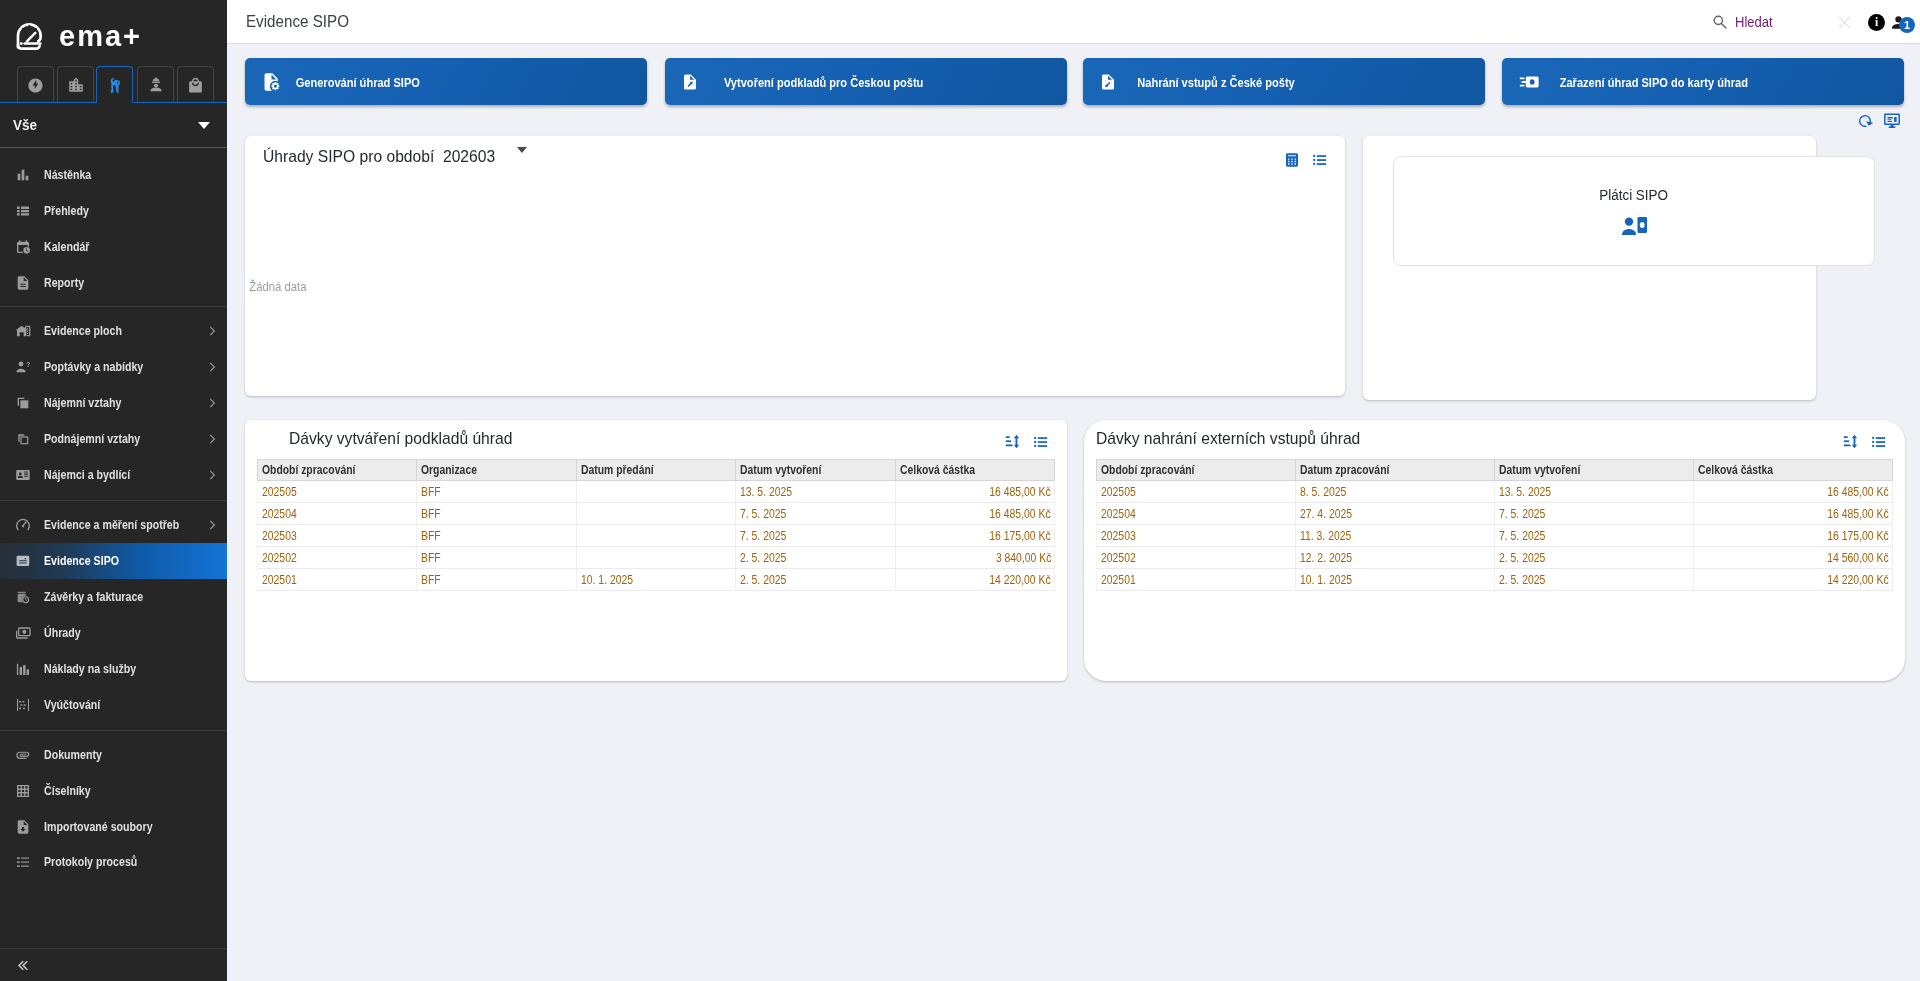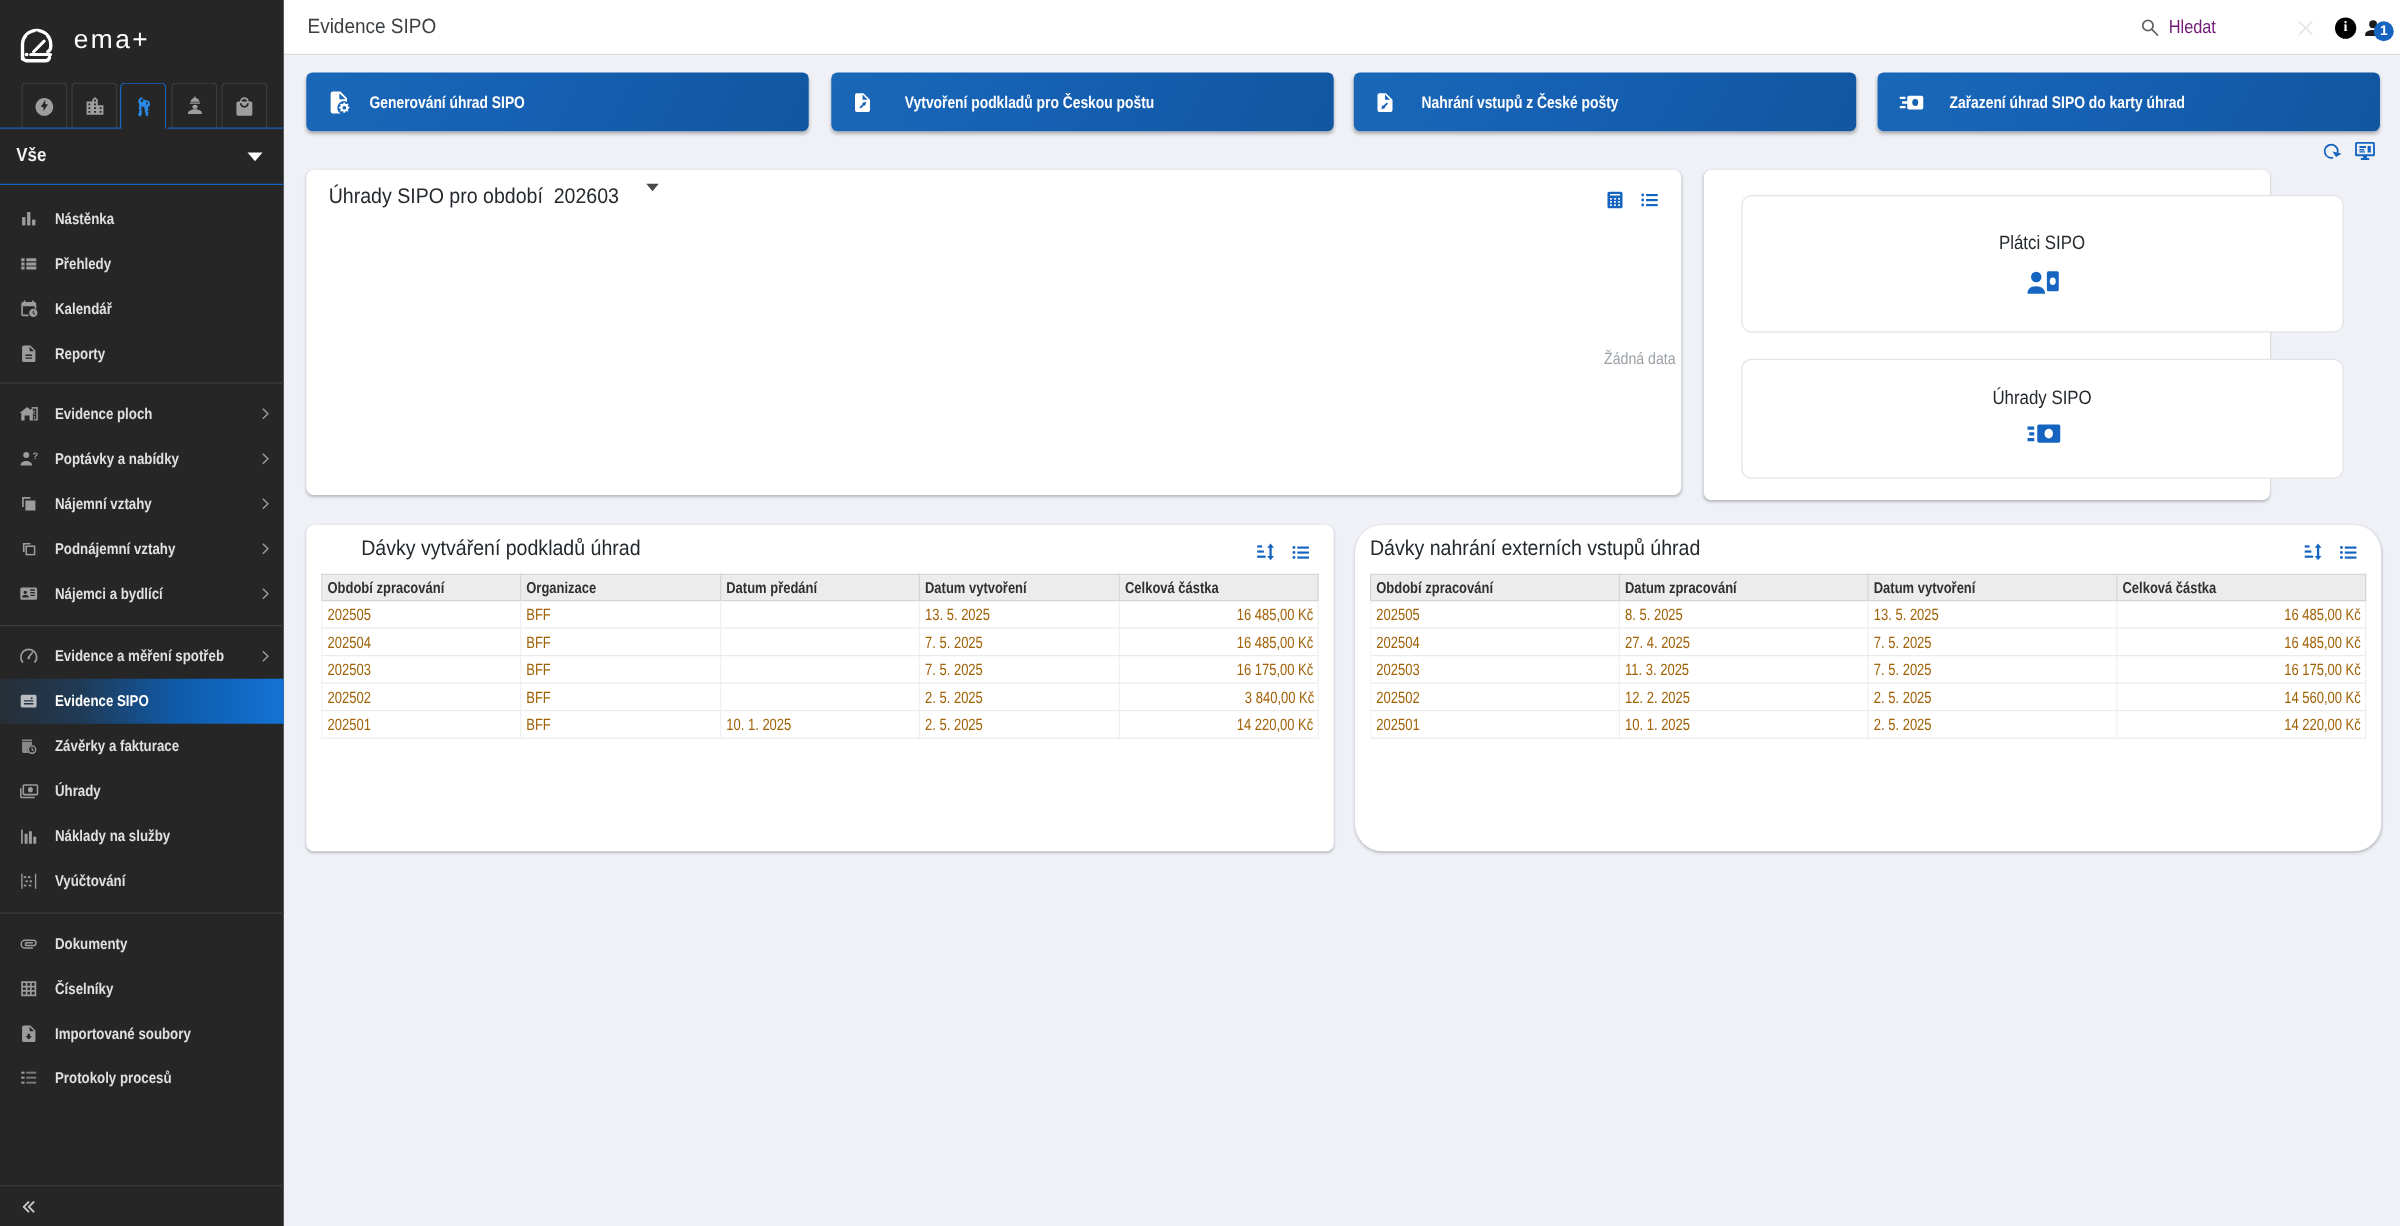--- a/index.html
+++ b/index.html
@@ -30,21 +30,21 @@
   
   .bigbtn { position:absolute; top:58px; width:402px; height:47px; border-radius:5px; background:linear-gradient(118deg,#1a67b8 0%, #1560b2 45%, #11569f 100%); box-shadow:0 2px 3px rgba(0,0,0,.28); color:#fff; }
   .bigbtn .txt { position:absolute; left:37px; right:0; top:50%; transform:translateY(-50%); font-size:13.5px; font-weight:700; letter-spacing:0; }
   .bigbtn .bic { position:absolute; left:16px; top:50%; transform:translateY(-50%); width:21px; height:21px; }
 
   
   .card { position:absolute; background:#fff; border-radius:6px; box-shadow:0 1px 2px rgba(60,64,67,.22), 0 1px 3px rgba(60,64,67,.1); }
   .ctitle { position:absolute; font-size:17px; font-weight:500; color:#24292e; letter-spacing:0; }
   .innercard { position:absolute; background:#fff; border:1px solid #e1e3e6; border-radius:8px; }
   .innercard .t { position:absolute; left:0; right:0; text-align:center; font-size:15.5px; font-weight:500; color:#24292e; letter-spacing:0; }
-  .nodata { position:absolute; left:0; right:0; text-align:right; font-size:13px; color:#9aa0a6; }
+  .nodata { position:absolute; left:0; right:12px; text-align:left; font-size:13px; color:#9aa0a6; }
 
   
   table.grid { border-collapse:collapse; table-layout:fixed; width:100%; }
   table.grid th { background:#ececec; border:1px solid #d6d6d6; font-size:12.5px; font-weight:700; color:#303030; text-align:left; padding:2px 3px 3px 4px; height:21px; letter-spacing:0; }
   table.grid td { font-size:13px; color:#a16207; padding:2px 3px 2px 4px; height:22px; border-bottom:1px solid #ebebeb; border-right:1px solid #f0f0f0; letter-spacing:0; }
   table.grid td:first-child { border-left:1px solid #f6f6f6; }
   td.num { text-align:right; }
 
   .sx { display:inline-block; transform:scaleX(0.92); transform-origin:left center; white-space:nowrap; }
   .hx { display:inline-block; transform:scaleX(0.83); transform-origin:left center; white-space:nowrap; }
@@ -66,21 +66,21 @@
       <path d="M11.6 22.6 H 27.4" stroke-width="2.5"></path>
       <path d="M8.1 22.6 h 0.3" stroke-width="2.8"></path>
       <path d="M13.9 20.4 L 22.3 11.9" stroke-width="2.5"></path>
     </g>
     <g stroke="#262626" stroke-width="1.7">
       <path d="M9.3 7.1 L 11.5 9.9"></path>
       <path d="M16.3 3.9 L 16.3 7.4"></path>
       <path d="M23.4 7.2 L 21.2 9.9"></path>
     </g>
   </svg>
-  <div class="abs" style="left:59px; top:20px; font-size:21px; font-weight:400; color:#fff; letter-spacing:2px;">ema+</div>
+  <div class="abs" style="left:59px; top:20px; font-size:29px; font-weight:700; color:#fff; letter-spacing:2px;">ema+</div>
 
   <div class="tab" style="left:17px;">
     <svg width="17" height="17" viewBox="0 0 24 24" fill="#9e9e9e">
         <path d="M12 2C6.5 2 2 6.5 2 12s4.5 10 10 10 10-4.5 10-10S17.5 2 12 2zm-1 15v-5H8l5-8v5h3l-5 8z"></path>
       </svg>
   </div>
   <div class="tab" style="left:57px;">
     <svg width="18" height="18" viewBox="0 0 24 24" fill="#9e9e9e">
         <path d="M15 11V5l-3-3-3 3v2H3v14h18V11h-6zm-8 8H5v-2h2v2zm0-4H5v-2h2v2zm0-4H5V9h2v2zm6 8h-2v-2h2v2zm0-4h-2v-2h2v2zm0-4h-2V9h2v2zm0-4h-2V5h2v2zm6 12h-2v-2h2v2zm0-4h-2v-2h2v2z"></path>
       </svg>
@@ -369,30 +369,20 @@
 </div>
 
 <div class="card" style="left:1363px; top:136px; width:453px; height:264px;">
   <div class="innercard" style="left:30px; top:20px; width:482px; height:110px;">
     <div class="t" style="top:29px;"><span class="cx">Plátci SIPO</span></div>
     <svg class="abs" style="left:226px; top:56px;" width="30" height="26" viewBox="0 0 30 26" fill="#1565c0">
       <circle cx="9" cy="8.6" r="4.2"></circle>
         <path d="M2 21.5c0-3.4 3.2-5.6 7-5.6s7 2.2 7 5.6V22H2z"></path>
       <rect x="17.5" y="4" width="9.5" height="16" rx="1.2"></rect>
         <ellipse cx="22.2" cy="12" rx="2.4" ry="3" fill="#fff"></ellipse>
-    </svg>
-  </div>
-  <div class="innercard" style="left:30px; top:151px; width:482px; height:96px;">
-    <div class="t" style="top:22px;"><span class="cx">Úhrady SIPO</span></div>
-    <svg class="abs" style="left:227px; top:50px;" width="28" height="22" viewBox="0 0 28 22" fill="#1565c0">
-      <rect x="1" y="3.2" width="5.4" height="2.6"></rect>
-        <rect x="2.4" y="7.8" width="4" height="2.6"></rect>
-        <rect x="1" y="12.4" width="5.4" height="2.6"></rect>
-      <rect x="8.8" y="1.6" width="18.4" height="14.6" rx="1.4"></rect>
-        <ellipse cx="18" cy="8.9" rx="3.4" ry="3.9" fill="#fff"></ellipse>
     </svg>
   </div>
 </div>
 
 <div class="card" style="left:245px; top:420px; width:822px; height:261px;">
   <div class="ctitle" style="left:12px; top:9px;margin-left:32px;"><span class="sx">Dávky vytváření podkladů úhrad</span></div>
   <svg class="abs" style="left:759px; top:13px;" width="17" height="17" viewBox="0 0 24 24" fill="#1565c0">
       <rect x="2.5" y="4.6" width="5.5" height="2.5"></rect>
       <rect x="2.5" y="10.4" width="7.5" height="2.5"></rect>
       <rect x="2.5" y="16.2" width="9.5" height="2.5"></rect>

